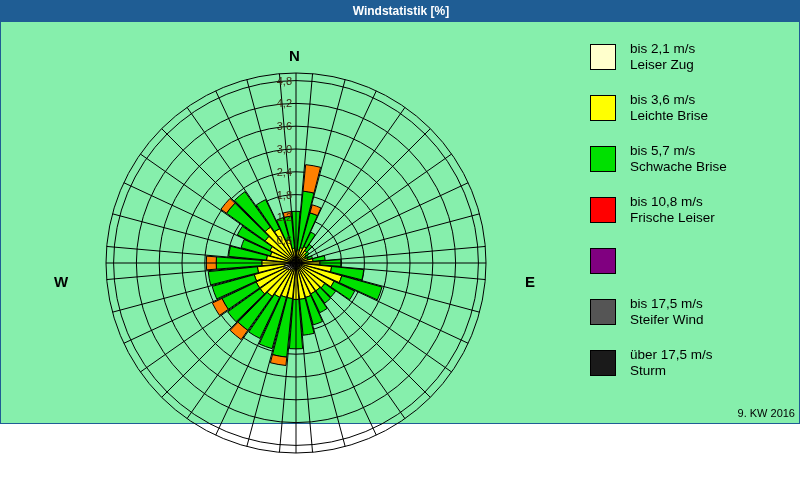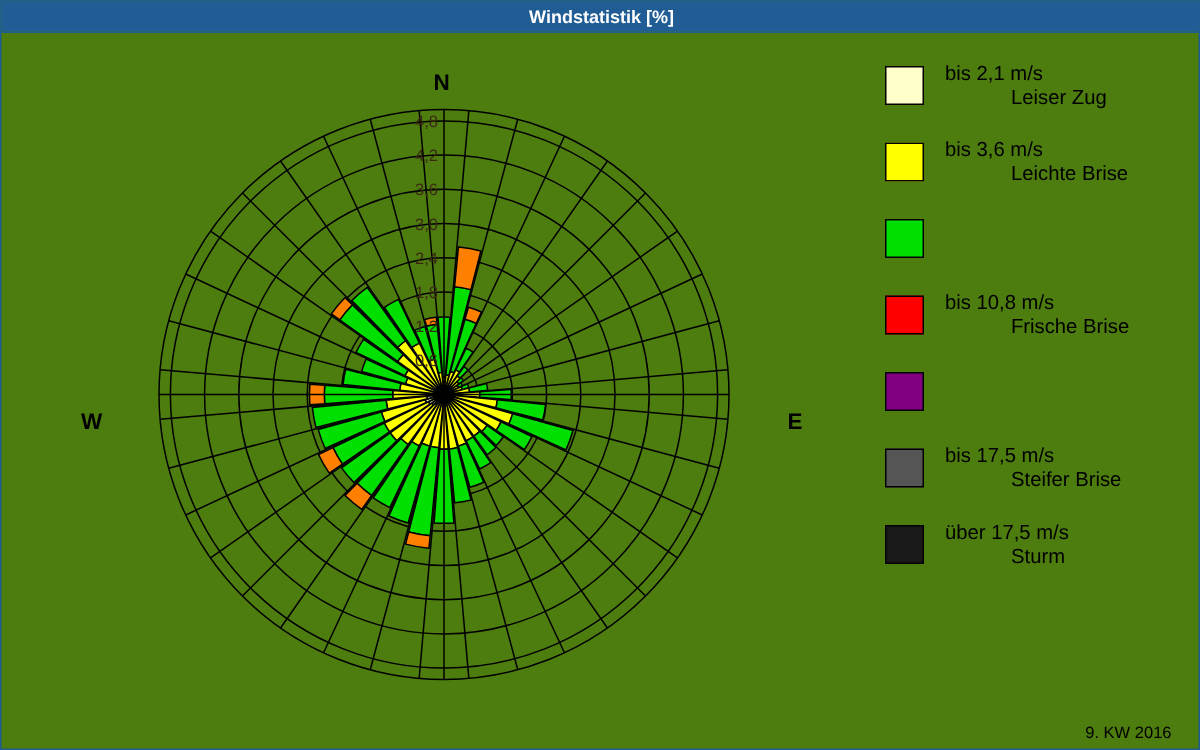--- a/index.html
+++ b/index.html
@@ -2,22 +2,22 @@
 <html><head>
 <meta charset="utf-8">
 <style>
   html,body{margin:0;padding:0;}
   body{
     width:800px;height:500px;overflow:hidden;
     background:#ffffff;
     font-family:"Liberation Sans", sans-serif;
     -webkit-font-smoothing:none;
   }
-  #app{position:relative;width:800px;height:500px;box-sizing:border-box;
-       border:1px solid #1f5d94;background:#4d7c0f;}
+  #app{position:relative;width:800px;height:424px;box-sizing:border-box;
+       border:1px solid #1f5d94;background:#86efac;}
   
   #titlebar{
     position:absolute;left:0;top:0;width:800px;height:20px;
     background:#1f5d94;color:#ffffff;
     font-size:12px;font-weight:bold;
     display:flex;align-items:center;justify-content:center;
     letter-spacing:0px;
   }
   
   #chartwrap{position:absolute;left:0;top:20px;width:570px;height:478px;}
@@ -27,23 +27,23 @@
   #cmp-n{left:288px;top:26px;}
   #cmp-e{left:524px;top:252px;}
   #cmp-s{left:289px;top:478px;}
   #cmp-w{left:53px;top:252px;}
   
   #legend{position:absolute;left:589px;top:40px;width:215px;}
   .leg-row{display:flex;align-items:flex-start;margin-bottom:8px;height:43px;}
   .swatch{width:26px;height:26px;border:1px solid #000;margin-right:14px;
           margin-top:3px;flex:0 0 auto;box-sizing:border-box;}
   .leg-txt{font-size:13.5px;line-height:16px;color:#000;white-space:nowrap;}
-  .leg-txt .l2{display:block;margin-left:44px;}
-  
-  #footer{position:absolute;right:18px;bottom:4px;font-size:11px;color:#000;}
+  .leg-txt .l2{display:block;}
+  
+  #footer{position:absolute;right:4px;bottom:4px;font-size:11px;color:#000;}
   
   #underline{position:absolute;left:0;top:20px;width:800px;height:1px;background:#1f5d94;}
 </style>
 </head>
 <body>
 
 <div id="app">
 
   <div id="titlebar">
     <span>Windstatistik [%]</span>
@@ -241,31 +241,32 @@
       <div class="leg-row">
         <div class="swatch" style="background: rgb(255, 255, 204);"></div>
         <div class="leg-txt"><span>bis 2,1 m/s</span><span class="l2">Leiser Zug</span></div>
       </div>
       <div class="leg-row">
         <div class="swatch" style="background: rgb(255, 255, 0);"></div>
         <div class="leg-txt"><span>bis 3,6 m/s</span><span class="l2">Leichte Brise</span></div>
       </div>
       <div class="leg-row">
         <div class="swatch" style="background: rgb(0, 224, 0);"></div>
+        <div class="leg-txt"><span>bis 5,7 m/s</span><span class="l2">Schwache Brise</span></div>
       </div>
       <div class="leg-row">
         <div class="swatch" style="background: rgb(255, 0, 0);"></div>
-        <div class="leg-txt"><span>bis 10,8 m/s</span><span class="l2">Frische Brise</span></div>
+        <div class="leg-txt"><span>bis 10,8 m/s</span><span class="l2">Frische Leiser</span></div>
       </div>
       <div class="leg-row">
         <div class="swatch" style="background: rgb(128, 0, 128);"></div>
       </div>
       <div class="leg-row">
         <div class="swatch" style="background: rgb(85, 85, 85);"></div>
-        <div class="leg-txt"><span>bis 17,5 m/s</span><span class="l2">Steifer Brise</span></div>
+        <div class="leg-txt"><span>bis 17,5 m/s</span><span class="l2">Steifer Wind</span></div>
       </div>
       <div class="leg-row">
         <div class="swatch" style="background: rgb(26, 26, 26);"></div>
         <div class="leg-txt"><span>über 17,5 m/s</span><span class="l2">Sturm</span></div>
       </div>
     </div>
 
   <div id="footer">9. KW 2016</div>
 </div>
 

